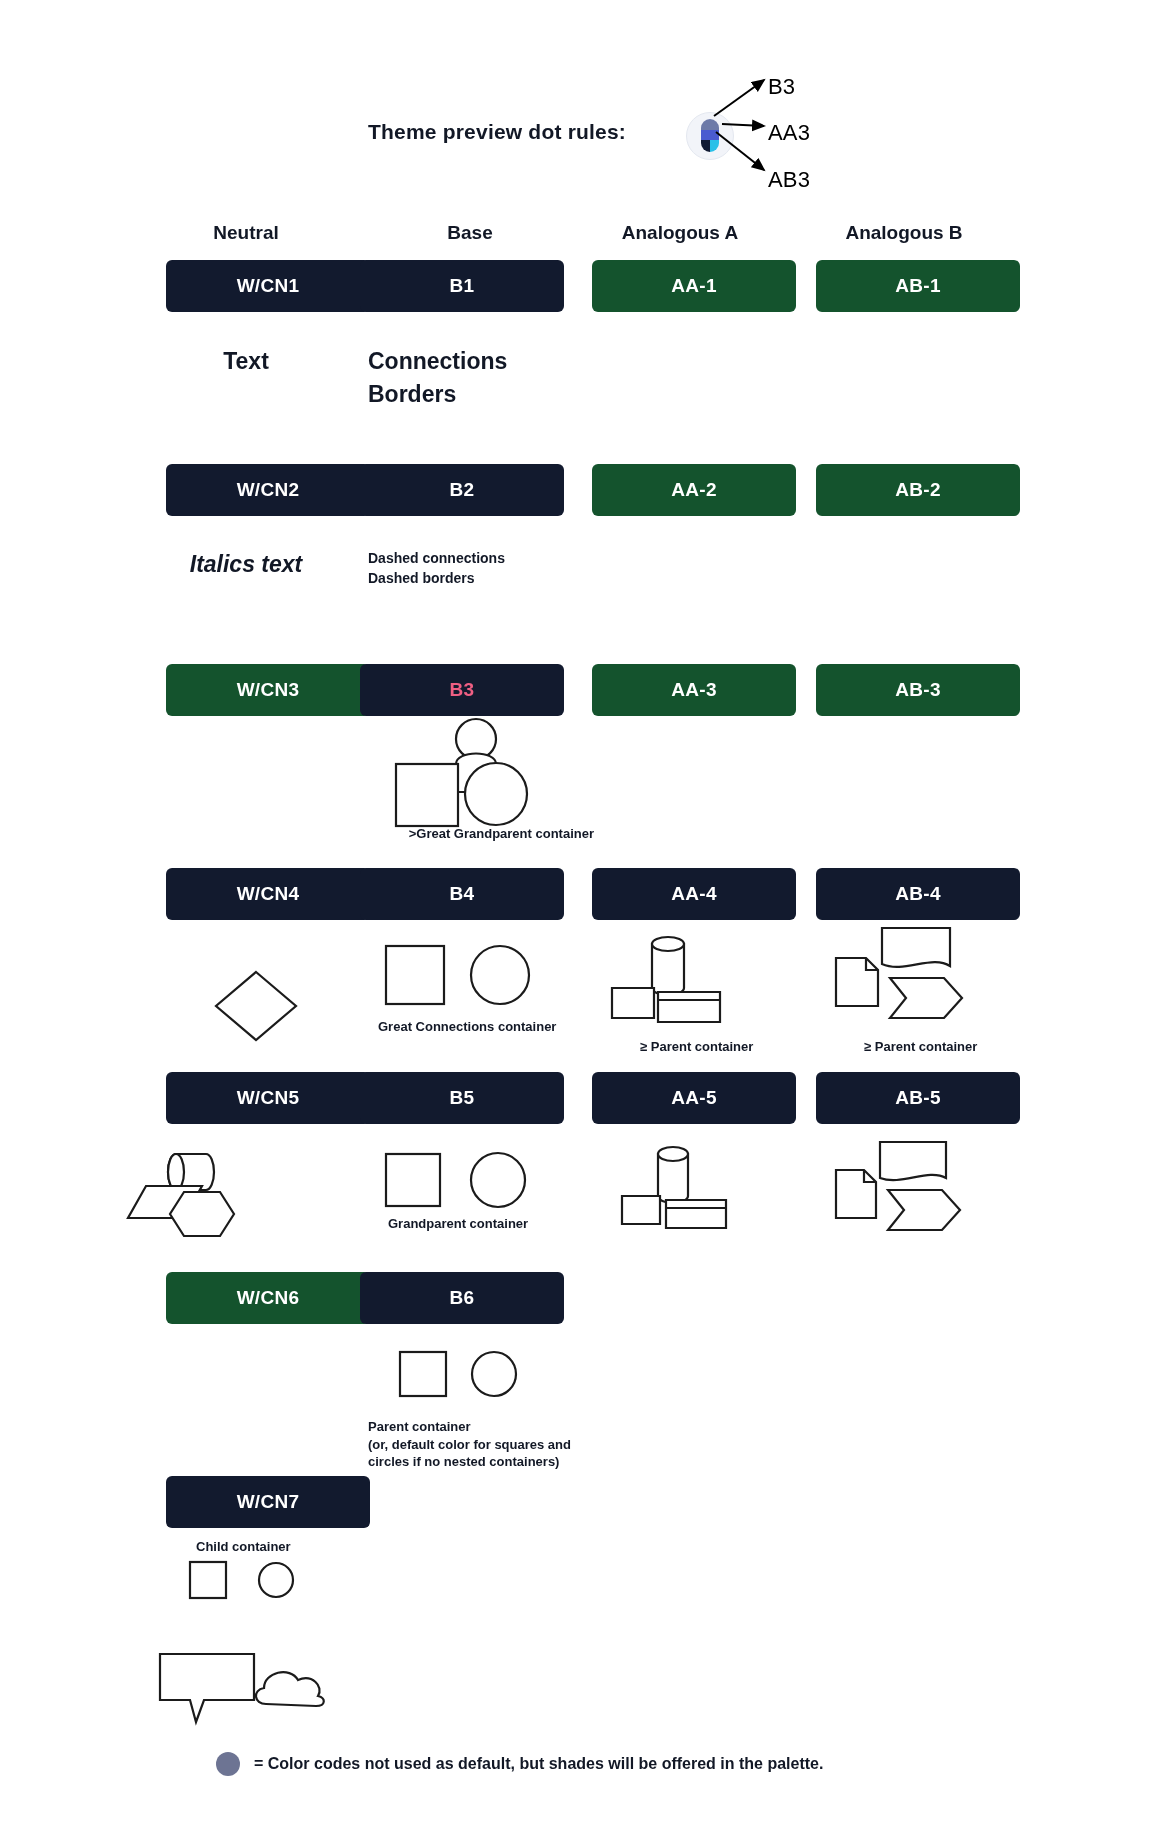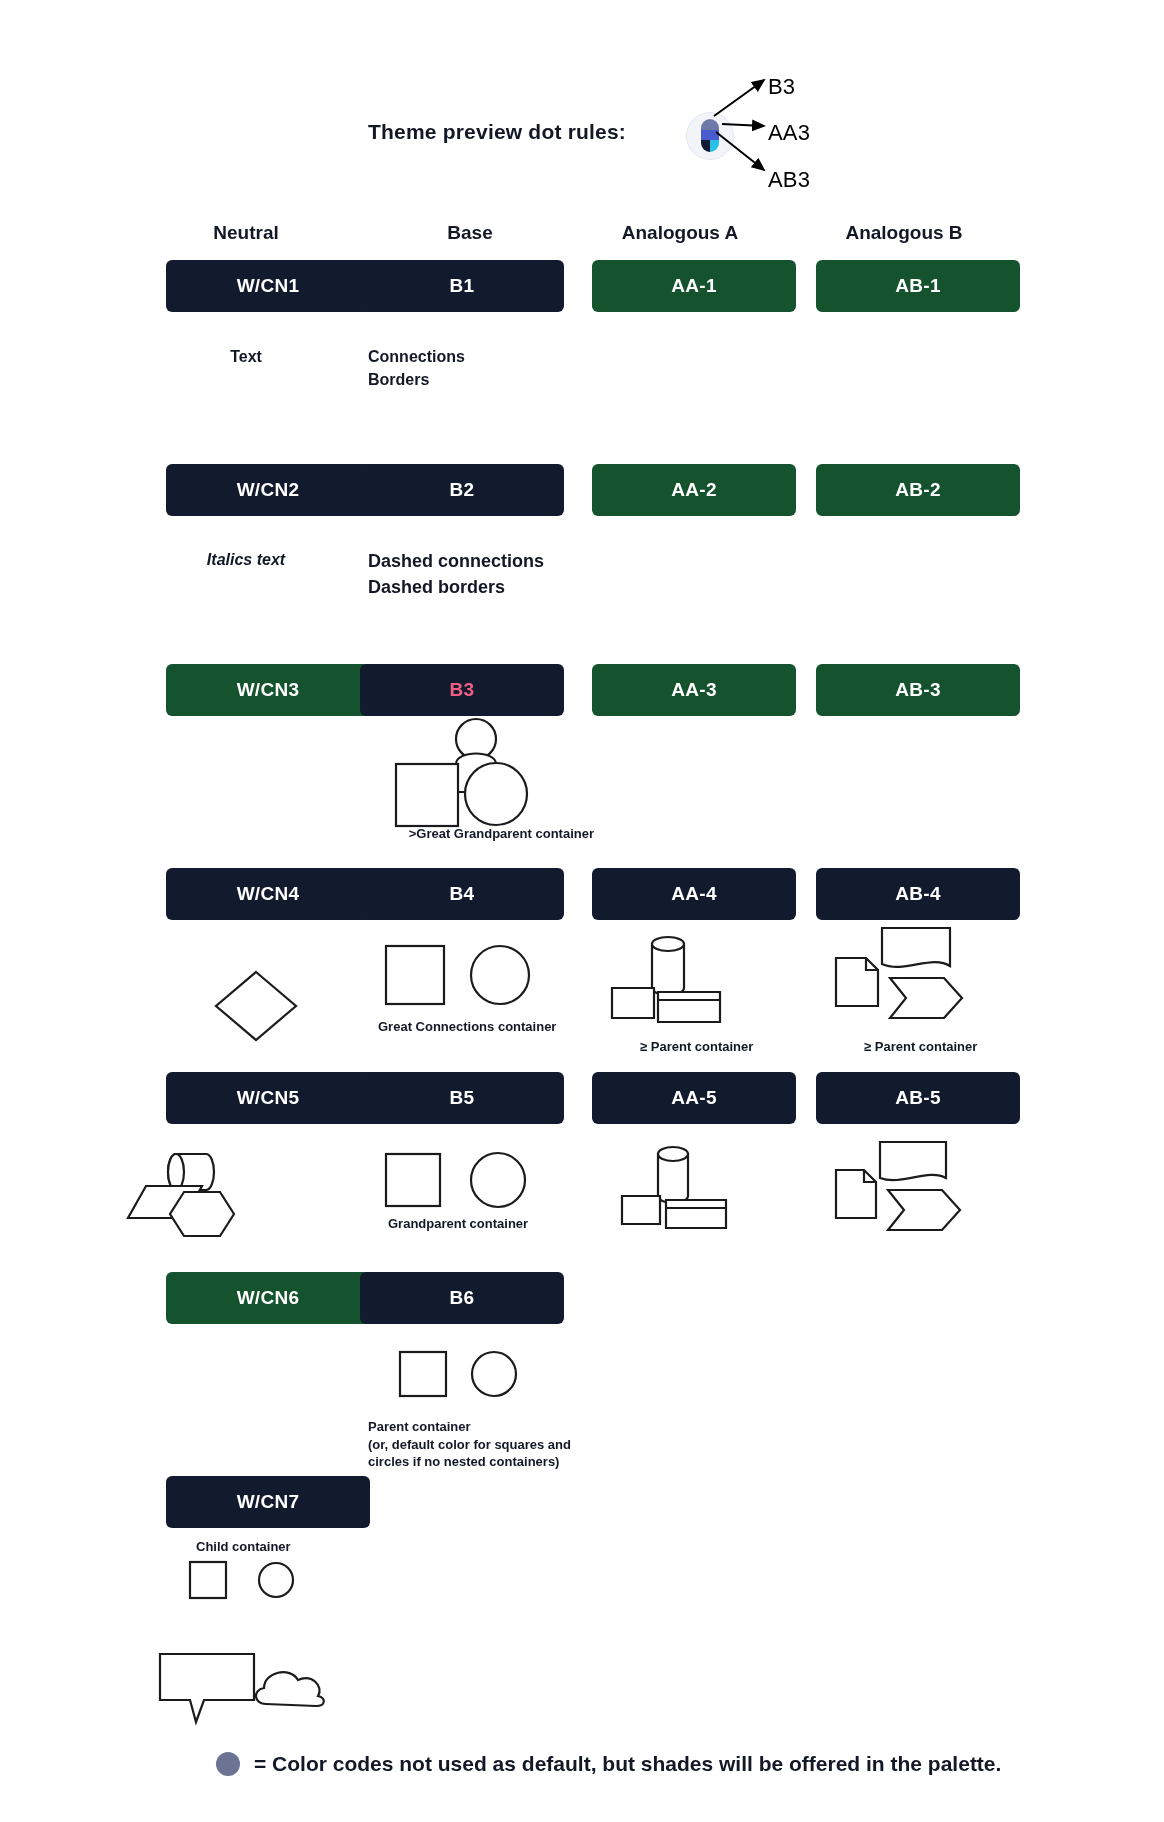--- a/index.html
+++ b/index.html
@@ -119,21 +119,21 @@
   .r2 { top: 464px; }
   .r3 { top: 664px; }
   .r4 { top: 868px; }
   .r5 { top: 1072px; }
   .r6 { top: 1272px; }
   .r7 { top: 1476px; }
 
   
   .caption {
     position: absolute;
-    font-size: 16px;
+    font-size: 23px;
     font-weight: 700;
     line-height: 1.45;
     color: #121826;
   }
   .caption.small {
     font-size: 13px;
     font-weight: 700;
     line-height: 1.35;
   }
 
@@ -176,21 +176,21 @@
     align-items: center;
     gap: 14px;
   }
   #footer-dot {
     width: 24px; height: 24px;
     border-radius: 50%;
     background: #6d7493;
     flex: 0 0 auto;
   }
   #footer-text {
-    font-size: 21px;
+    font-size: 16px;
     font-weight: 700;
     color: #121826;
     white-space: nowrap;
   }
 </style>
 </head>
 <body>
 
 <div id="preview-rules">
 
@@ -232,21 +232,21 @@
 <div class="caption" id="cap-text">Text</div>
 <div class="caption" id="cap-connections" style="white-space:pre-line;">Connections
 Borders</div>
 
 <div class="chip dark c-n  r2">W/CN2</div>
 <div class="chip dark c-b  r2">B2</div>
 <div class="chip gray c-aa r2">AA-2</div>
 <div class="chip gray c-ab r2">AB-2</div>
 
 <div class="caption" id="cap-italics">Italics text</div>
-<div class="caption" id="cap-dashed" style="white-space:pre-line; font-size:18px;">Dashed connections
+<div class="caption" id="cap-dashed" style="white-space:pre-line; font-size:14px;">Dashed connections
 Dashed borders</div>
 
 <div class="chip gray c-n  r3">W/CN3</div>
 <div class="chip b3   c-b  r3">B3</div>
 <div class="chip gray c-aa r3">AA-3</div>
 <div class="chip gray c-ab r3">AB-3</div>
 
 <div class="glyphs" id="g-b3">
   <svg width="170" height="120">
 

